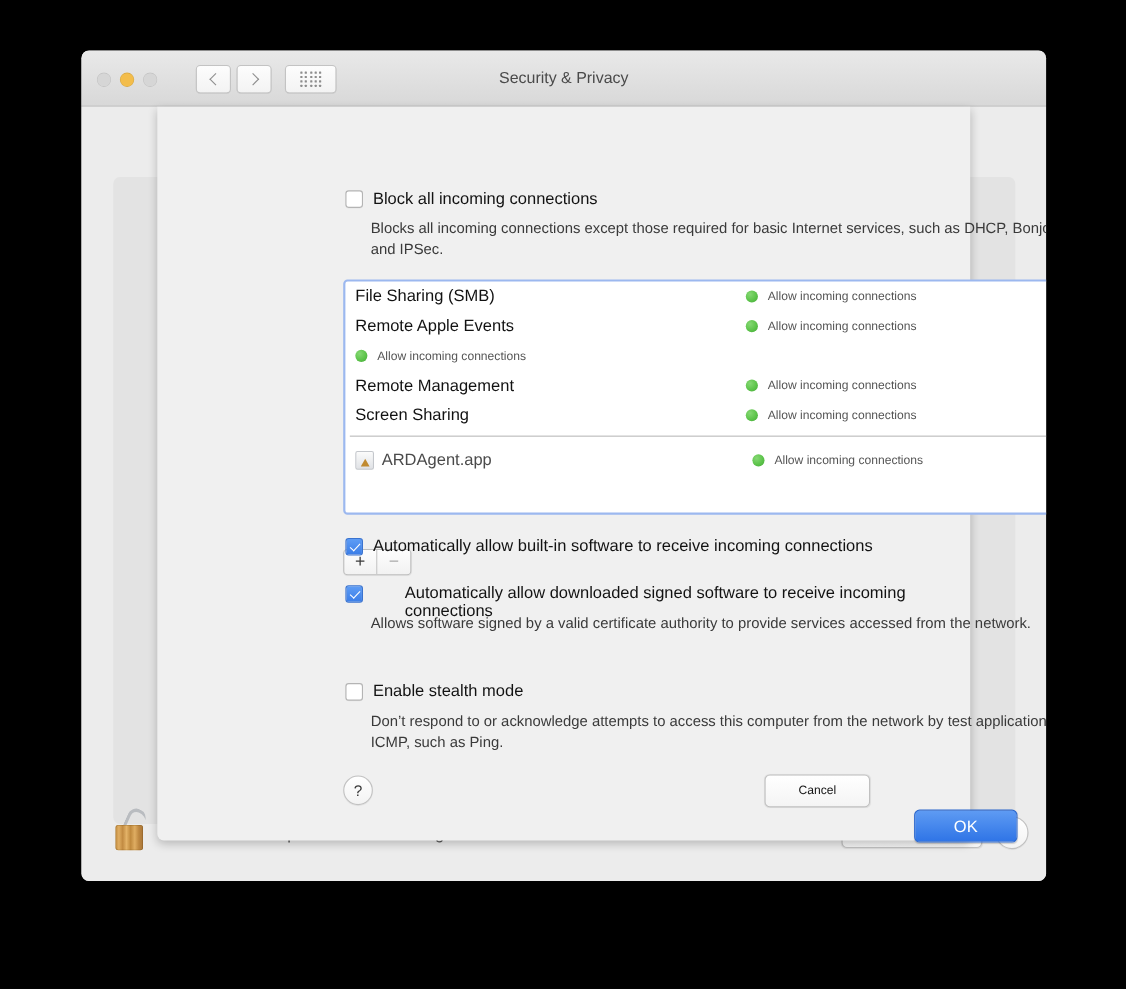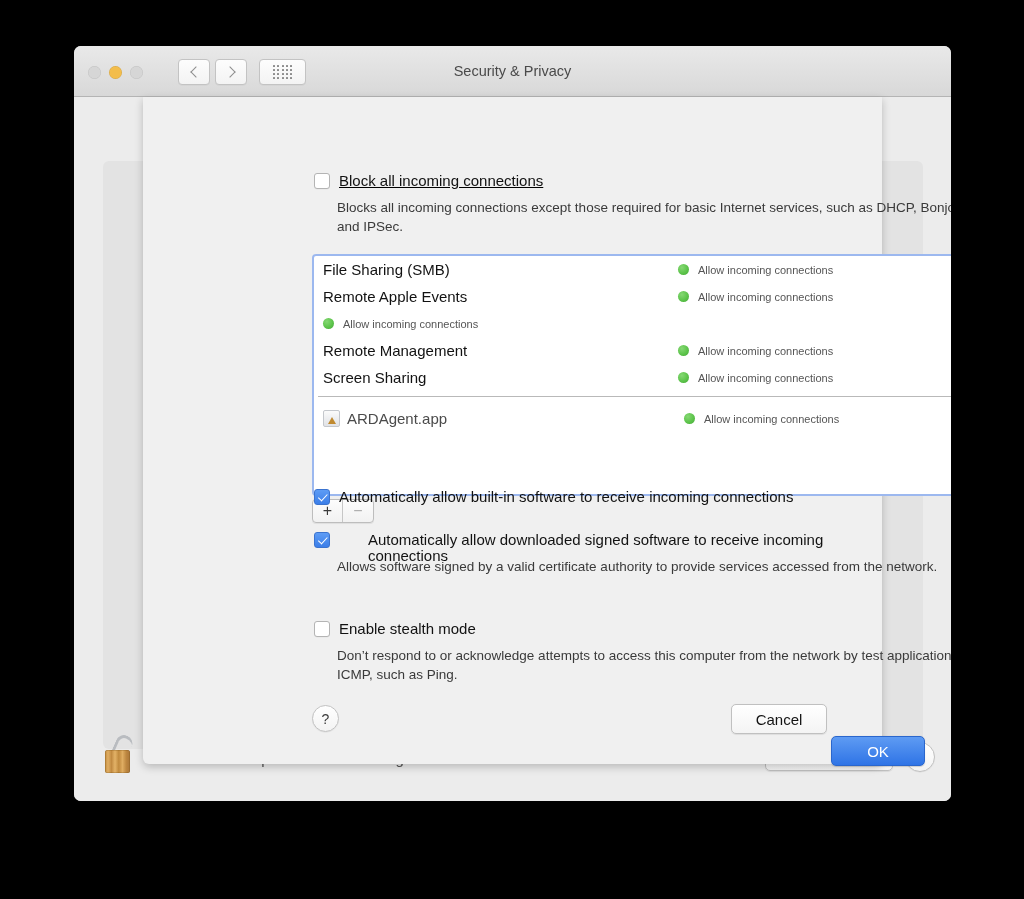--- a/index.html
+++ b/index.html
@@ -245,28 +245,28 @@
   .row { display: flex; align-items: flex-start; }
   .row-label { font-size: 15px; color: #121212; margin-left: 9px; line-height: 16px; }
   .sub-text {
     font-size: 13.5px;
     color: #3a3a3a;
     line-height: 18.5px;
     max-width: 660px;
   }
 
   
-  #block-row { position: absolute; left: 171px; top: 76px; text-decoration: underline; }
+  #block-row { position: absolute; left: 171px; top: 76px; }
   #block-desc { position: absolute; left: 194px; top: 102px; width: 650px; }
 
   
   #listbox {
     position: absolute;
     left: 169px; top: 157px;
-    width: 688px; height: 242px;
+    width: 688px; height: 214px;
     background: #ffffff;
     border-radius: 4px;
     border: 2px solid #9cb8ef;
     overflow: hidden;
   }
   .svc-row {
     position: relative;
     height: 27px;
     display: flex;
     align-items: center;
@@ -355,26 +355,26 @@
     width: 27px; height: 27px;
     border-radius: 50%;
     background: linear-gradient(to bottom, #ffffff, #f3f3f3);
     border: 0.5px solid #c2c2c2;
     font-size: 14px; color: #3a3a3a;
     display: flex; align-items: center; justify-content: center;
     box-shadow: 0 0.5px 0.8px rgba(0,0,0,0.08);
   }
   #cancel-btn {
     position: absolute;
-    left: 588px; top: 607px;
+    left: 552px; top: 607px;
     width: 96px; height: 30px;
     background: linear-gradient(to bottom, #ffffff, #f4f4f4);
     border: 0.5px solid #c0c0c0;
     border-radius: 5px;
-    font-size: 15px; color: #131313;
+    font-size: 11px; color: #131313;
     display: flex; align-items: center; justify-content: center;
     box-shadow: 0 0.5px 0.8px rgba(0,0,0,0.08);
   }
   #ok-btn {
     position: absolute;
     left: 688px; top: 607px;
     width: 94px; height: 30px;
     background: linear-gradient(to bottom, #5e9bf3, #2f74e6);
     border: 0.5px solid #2a66cc;
     border-radius: 5px;

